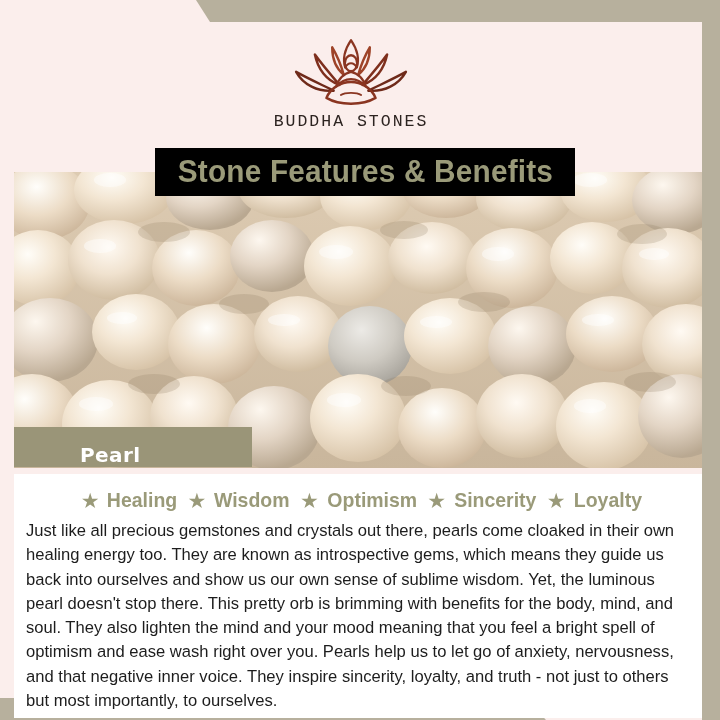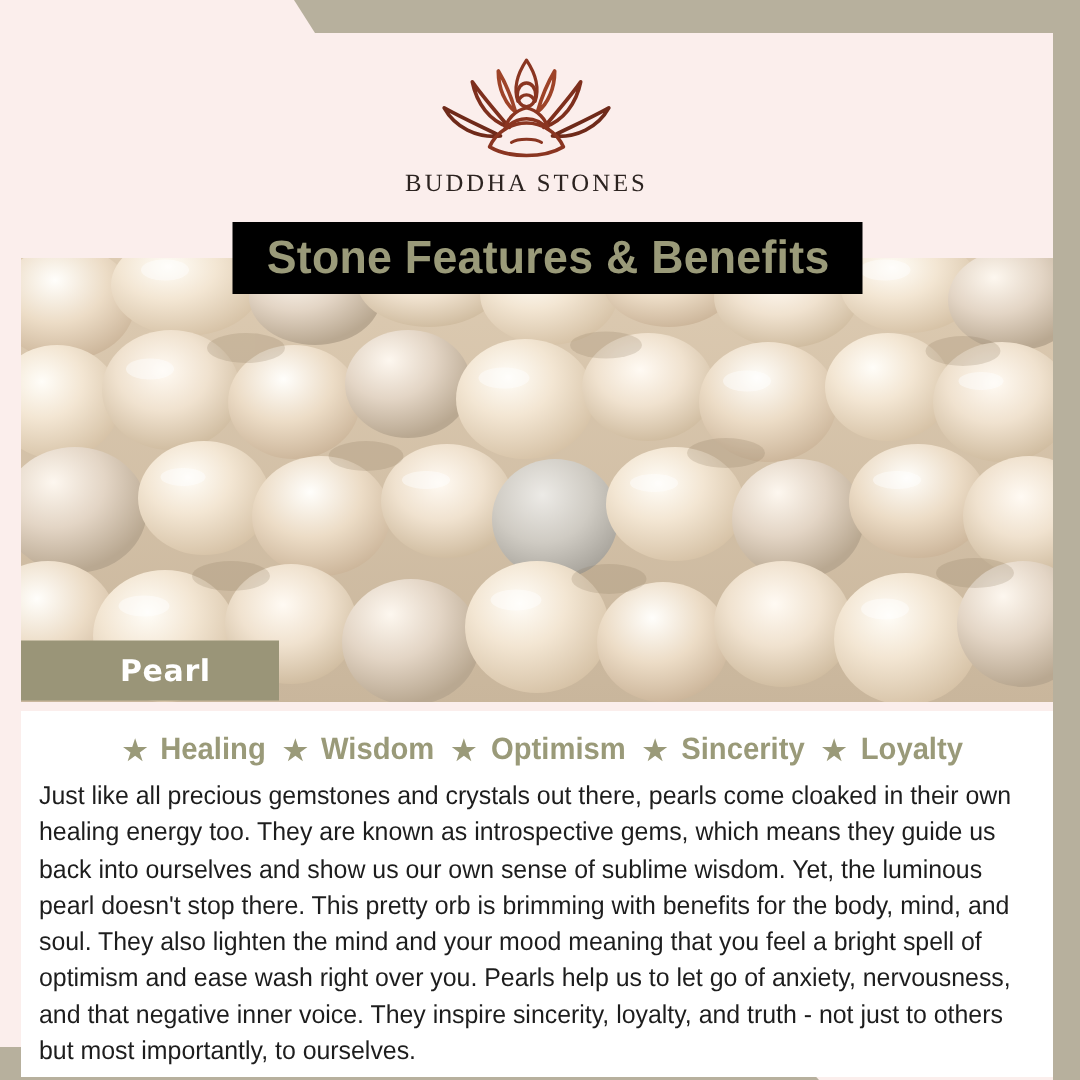--- a/index.html
+++ b/index.html
@@ -37,21 +37,21 @@
 
   
   .header{
     position:absolute;left:0;top:0;width:702px;height:155px;
     display:flex;flex-direction:column;align-items:center;
     justify-content:flex-start;padding-top:8px;box-sizing:border-box;
   }
   .logo-mark{width:146px;height:78px;display:block;}
   .brand-name{
     margin-top:4px;
-    font-family:Liberation Serif, serif;
+    font-family:Liberation Mono, monospace;
     font-size:16.5px;letter-spacing:2.0px;
     color:#2c2320;font-weight:400;
     text-align:center;
   }
 
   
   .title-band{
     position:absolute;left:155px;top:126px;width:420px;height:48px;
     background:#000000;
     display:flex;align-items:center;justify-content:center;
@@ -68,23 +68,23 @@
 
   
   .hero{
     position:absolute;left:14px;top:150px;width:688px;height:296px;
     overflow:hidden;background:#d8c6ae;
   }
   .hero svg{display:block;width:688px;height:296px;}
 
   
   .stone-band{
-    position:absolute;left:14px;top:405px;width:172px;height:40px;
+    position:absolute;left:14px;top:405px;width:238px;height:40px;
     background:#9a9578;
-    display:flex;align-items:center;
+    display:flex;align-items:flex-end;
     z-index:5;
   }
   .stone-name{
     margin-left:66px;
     color:#ffffff;font-size:20px;font-weight:bold;
     letter-spacing:.4px;
     font-family:"DejaVu Sans",sans-serif;
   }
 
   

